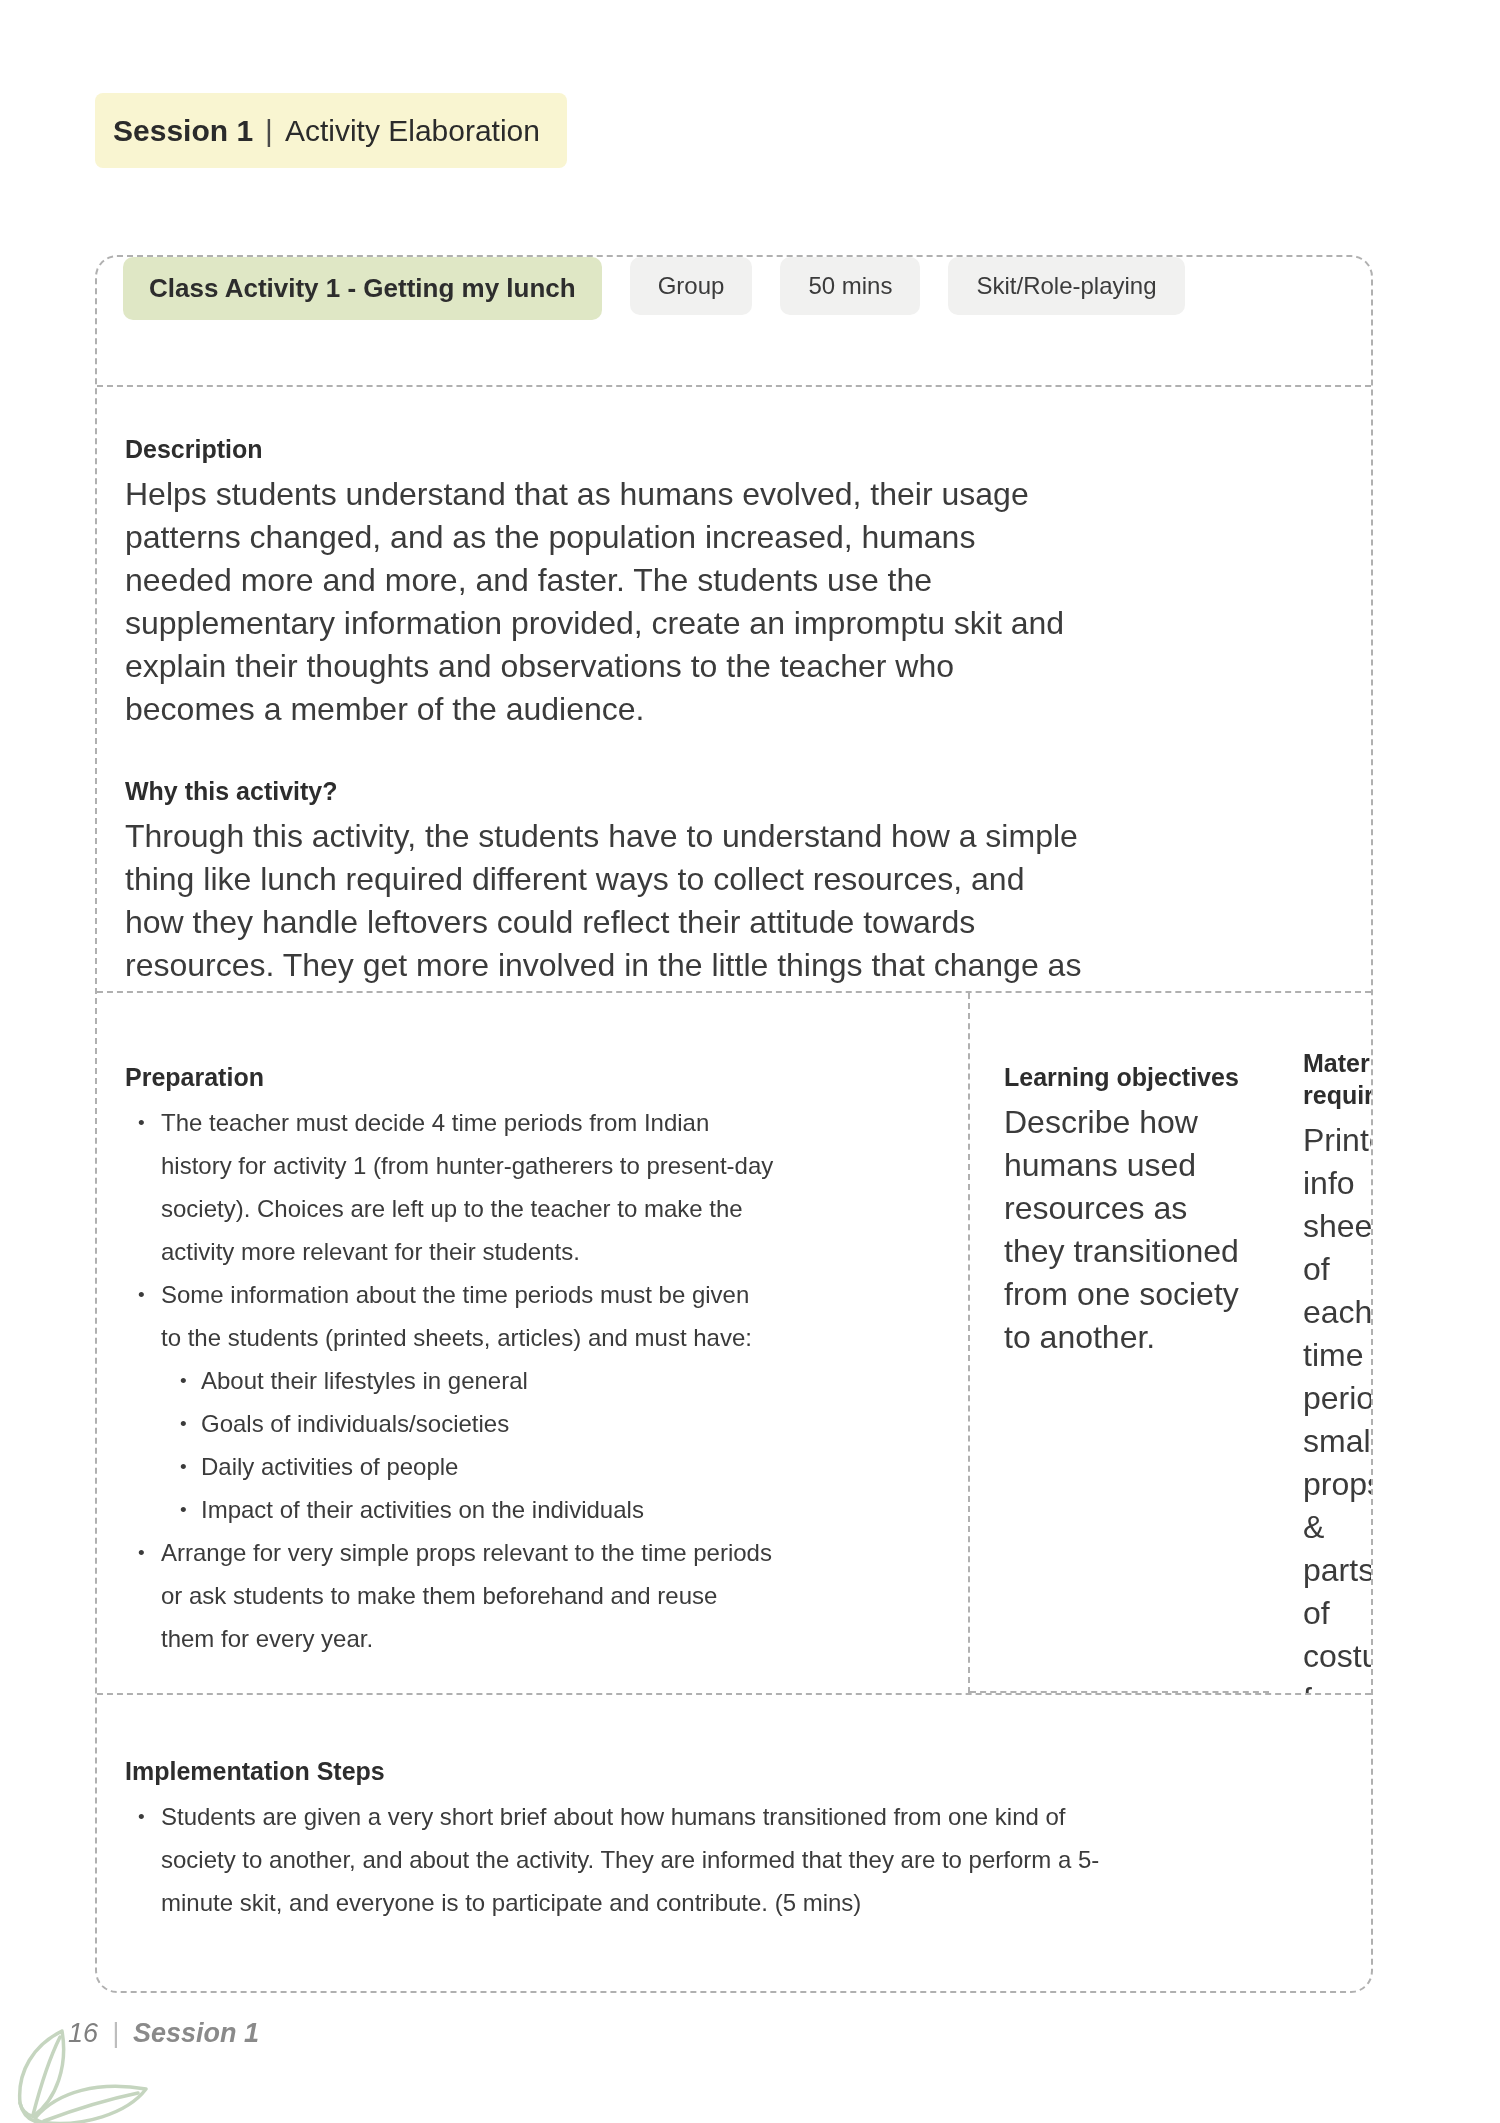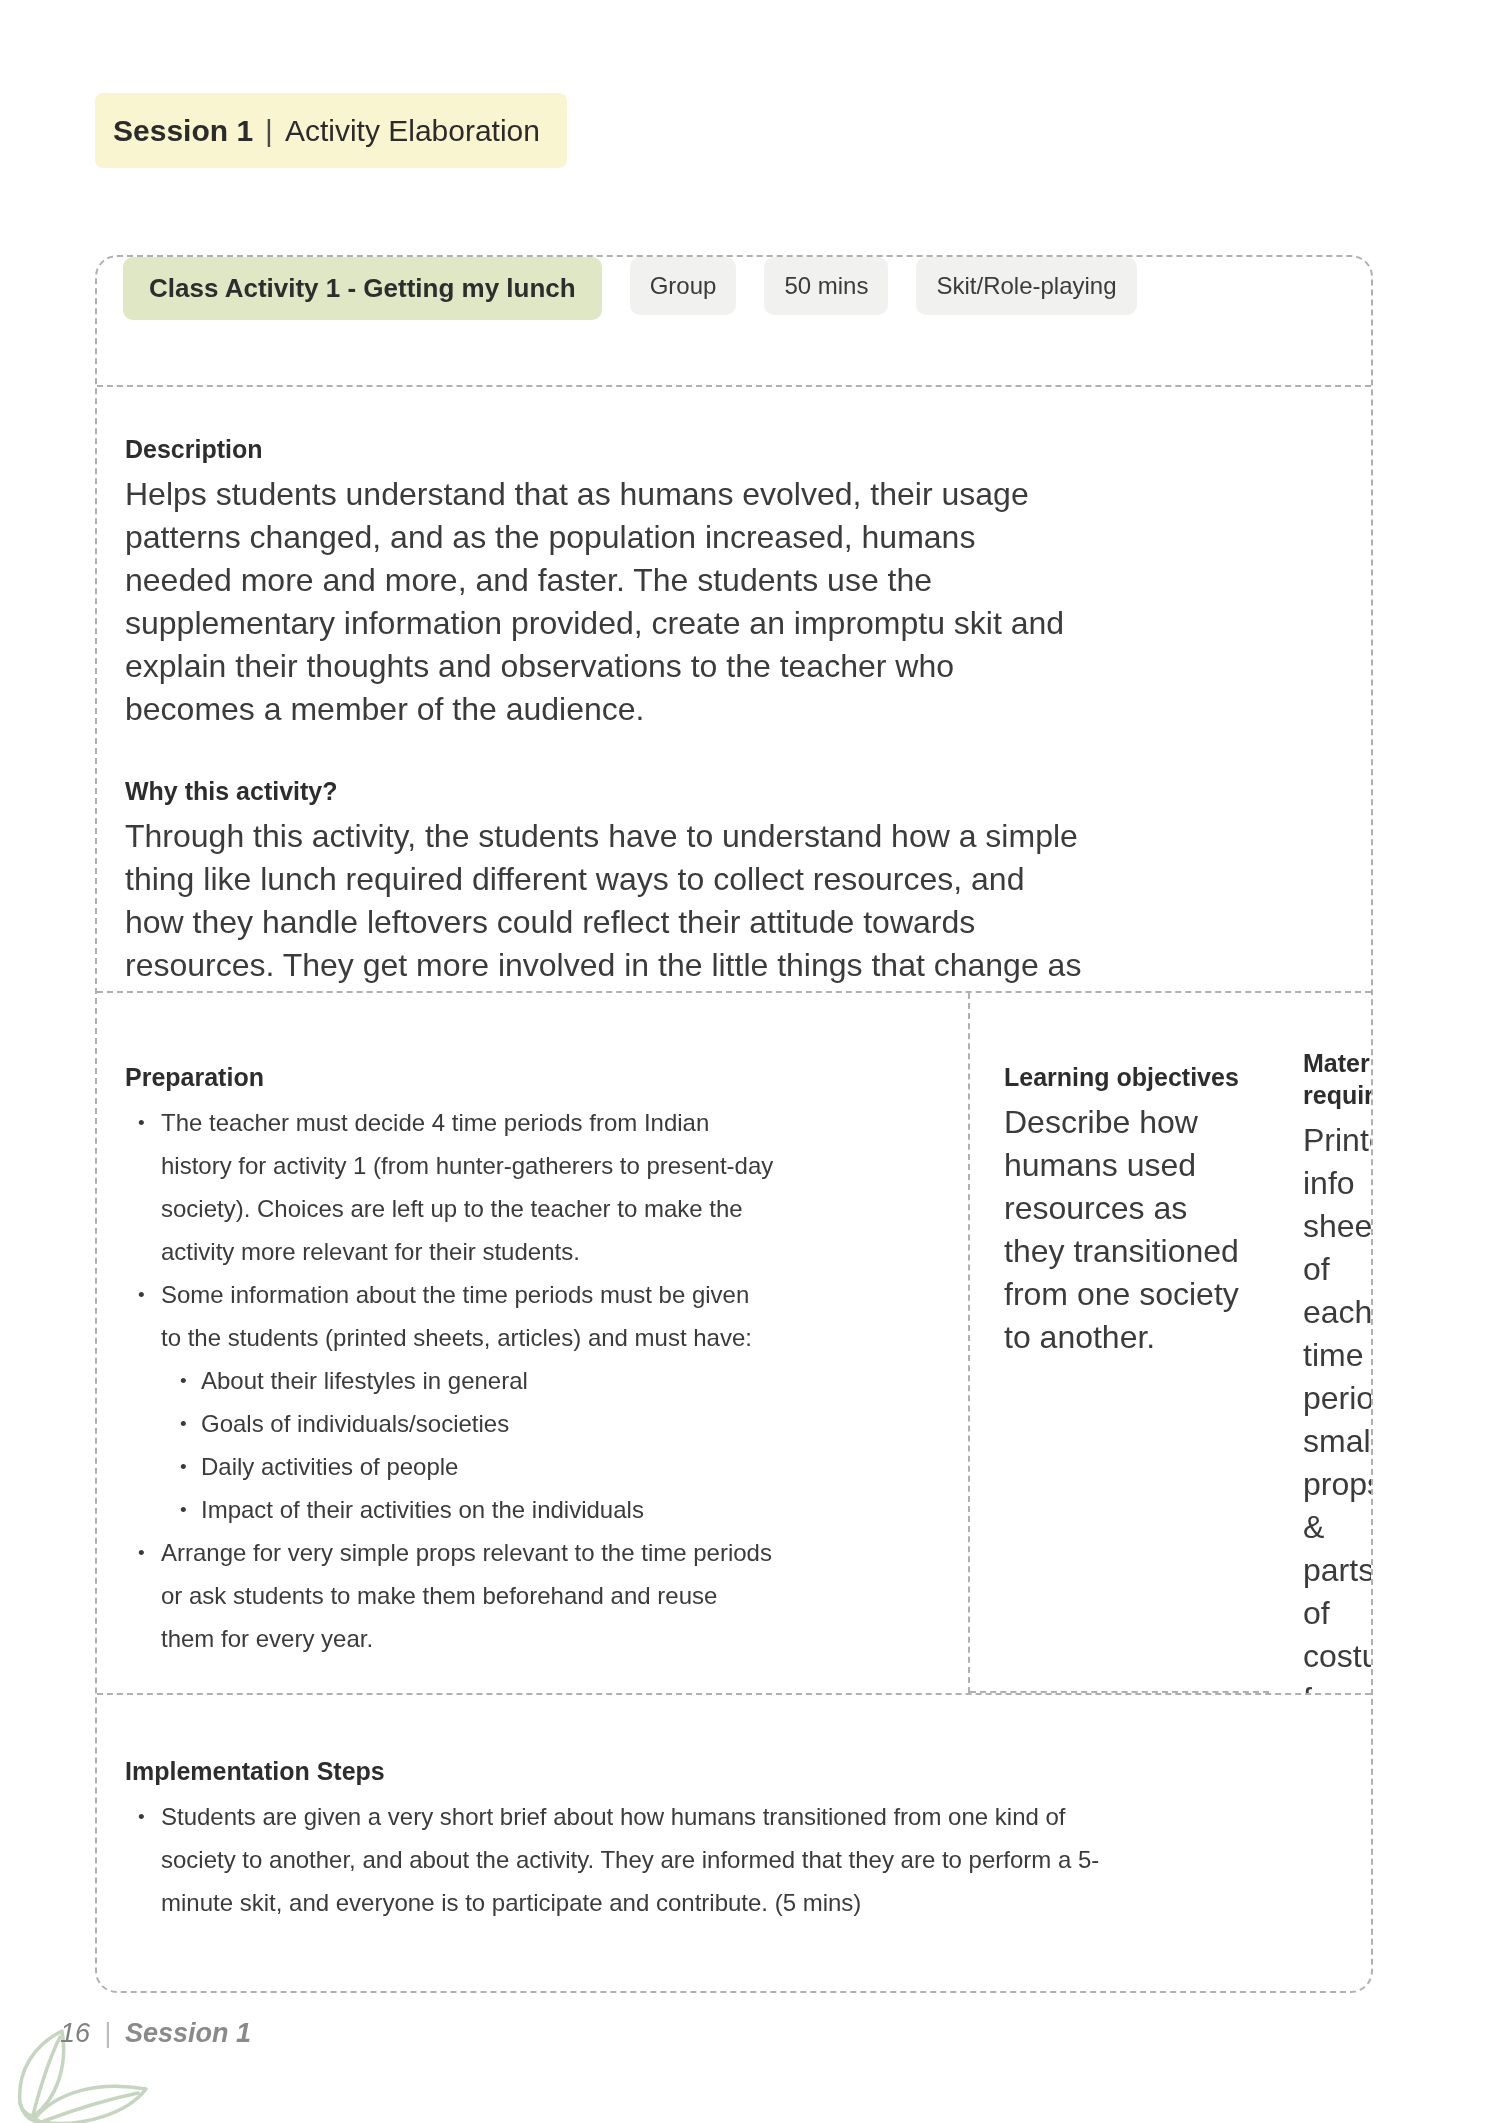--- a/index.html
+++ b/index.html
@@ -51,21 +51,21 @@
     font-size: 26px;
     color: #2d2d2d;
     padding: 16px 26px;
     white-space: nowrap;
   }
   .tag-pill {
     background: #f1f1f0;
     border-radius: 10px;
     font-size: 24px;
     color: #3b3b3b;
-    padding: 15px 20px;
+    padding: 15px 28px;
     white-space: nowrap;
   }
 
   h3.sec-heading {
     font-size: 25px; font-weight: bold; color: #2d2d2d;
     margin: 0 0 8px 0; line-height: 32px;
   }
   p.sec-body { font-size: 32px; line-height: 43px; margin: 0; }
 
   
@@ -131,21 +131,21 @@
     content: "\2022";
     position: absolute; left: 13px; top: 0;
     font-size: 19px; color: #3b3b3b;
   }
   .col-left ul.bullets li { max-width: 650px; }
   ul.bullets li.sub { padding-left: 76px; max-width: 690px; }
   ul.bullets li.sub::before { left: 55px; }
 
   
   .footer-text {
-    position: absolute; left: 60px; top: 2018px;
+    position: absolute; left: 68px; top: 2018px;
     font-size: 27px; font-style: italic; color: #8a8a8a;
     display: flex; align-items: center; gap: 14px;
   }
   .footer-page { font-style: italic; color: #7f7f7f; }
   .footer-bar { color: #bdbdbd; font-weight: normal; }
   .footer-section { font-weight: bold; color: #8a8a8a; }
   .leaf-wrap {
     position: absolute; left: 4px; top: 2026px;
     width: 175px; height: 100px;
   }

